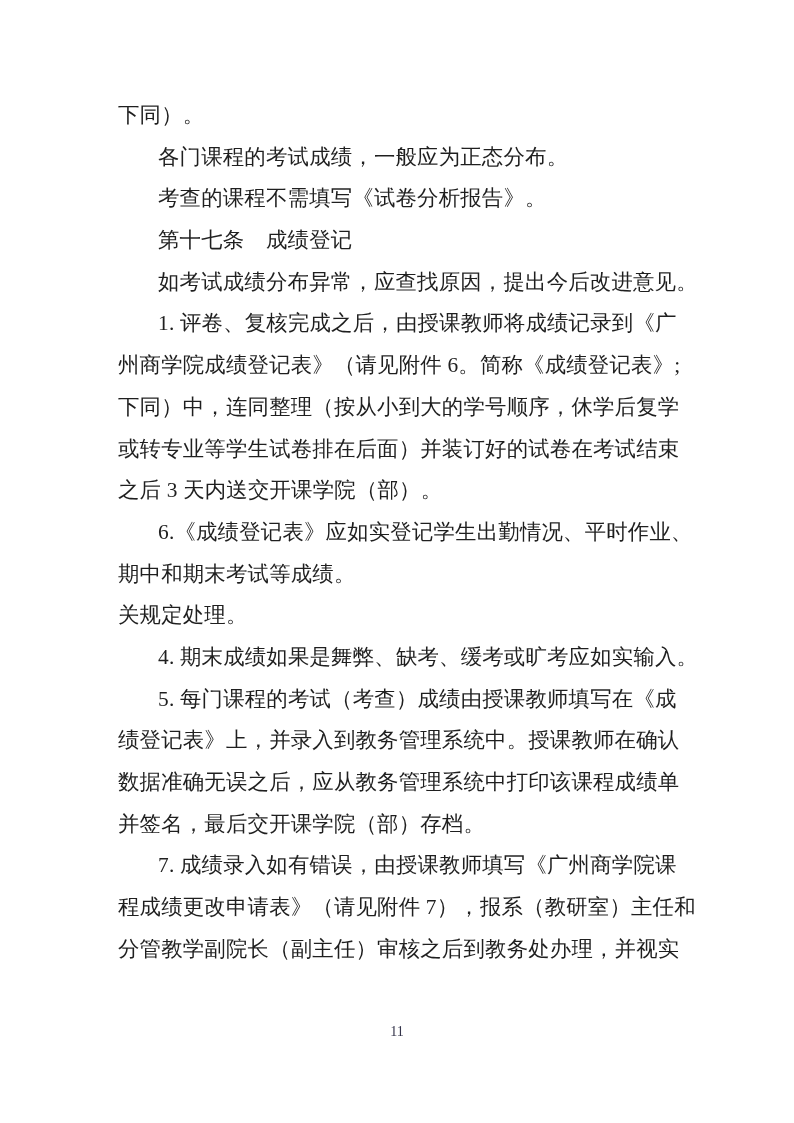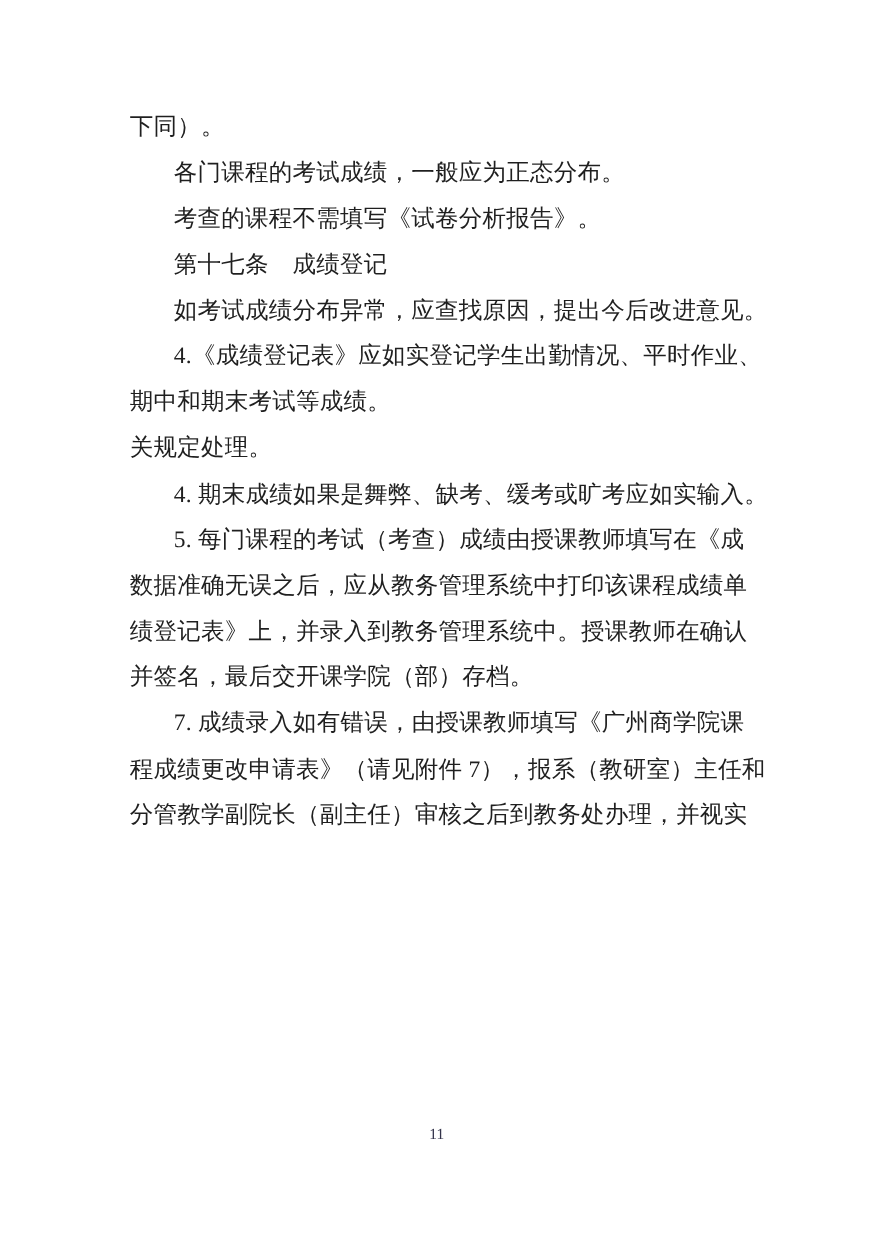--- a/index.html
+++ b/index.html
@@ -55,33 +55,40 @@
       <div class="para">
         <div class="line indent">考查的课程不需填写《试卷分析报告》。</div>
       </div>
       <div class="para">
         <div class="line indent">第十七条　成绩登记</div>
       </div>
       <div class="para">
         <div class="line indent fill">如考试成绩分布异常，应查找原因，提出今后改进意见。</div>
       </div>
       <div class="para">
-        <div class="line indent fill">4.《成绩登记表》应如实登记学生出勤情况、平时作业、</div>
+        <div class="line indent fill">1. 评卷、复核完成之后，由授课教师将成绩记录到《广</div>
+        <div class="line fill">州商学院成绩登记表》（请见附件 6。简称《成绩登记表》;</div>
+        <div class="line fill">下同）中，连同整理（按从小到大的学号顺序，休学后复学</div>
+        <div class="line fill">或转专业等学生试卷排在后面）并装订好的试卷在考试结束</div>
+        <div class="line">之后 3 天内送交开课学院（部）。</div>
+      </div>
+      <div class="para">
+        <div class="line indent fill">6.《成绩登记表》应如实登记学生出勤情况、平时作业、</div>
         <div class="line">期中和期末考试等成绩。</div>
       </div>
       <div class="para">
         <div class="line">关规定处理。</div>
       </div>
       <div class="para">
         <div class="line indent fill">4. 期末成绩如果是舞弊、缺考、缓考或旷考应如实输入。</div>
       </div>
       <div class="para">
         <div class="line indent fill">5. 每门课程的考试（考查）成绩由授课教师填写在《成</div>
+        <div class="line fill">绩登记表》上，并录入到教务管理系统中。授课教师在确认</div>
         <div class="line fill">数据准确无误之后，应从教务管理系统中打印该课程成绩单</div>
-        <div class="line fill">绩登记表》上，并录入到教务管理系统中。授课教师在确认</div>
         <div class="line">并签名，最后交开课学院（部）存档。</div>
       </div>
       <div class="para">
         <div class="line indent fill">7. 成绩录入如有错误，由授课教师填写《广州商学院课</div>
         <div class="line fill">程成绩更改申请表》（请见附件 7），报系（教研室）主任和</div>
         <div class="line fill">分管教学副院长（副主任）审核之后到教务处办理，并视实</div>
       </div>
     </div>
   <div class="page-number" style="color: rgb(51, 51, 74);">11</div>
 </div>

